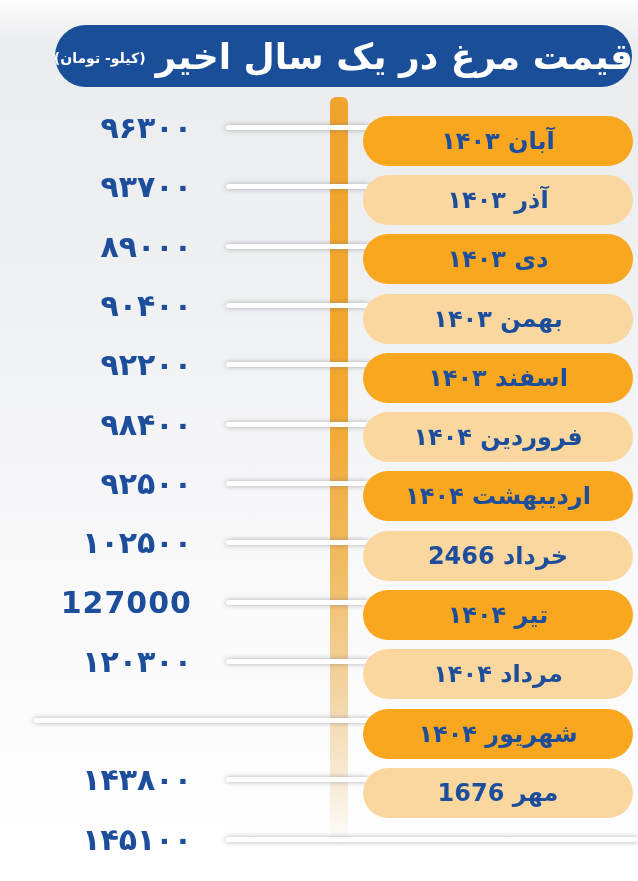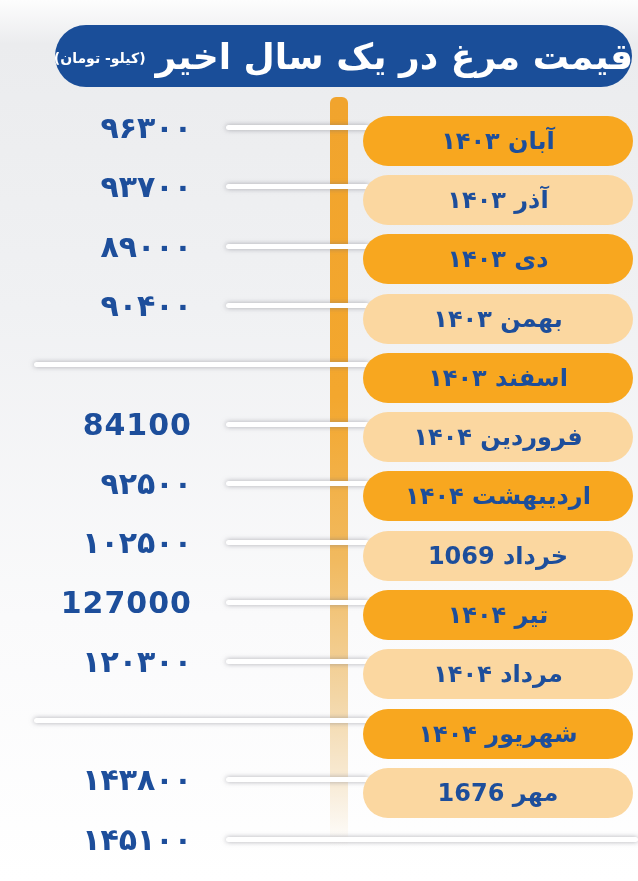--- a/index.html
+++ b/index.html
@@ -117,47 +117,48 @@
 
     <div class="row">
       <div class="price">۹۰۴۰۰</div>
       <div class="connector"></div>
       <div class="pill">
           <span>بهمن ۱۴۰۳</span>
         </div>
     </div>
 
     <div class="row">
+      <div class="price">۹۲۲۰۰</div>
       <div class="connector"></div>
       <div class="pill">
           <span>اسفند ۱۴۰۳</span>
         </div>
     </div>
 
     <div class="row">
-      <div class="price">84100</div>
+      <div class="price">۹۸۴۰۰</div>
       <div class="connector"></div>
       <div class="pill">
           <span>فروردین ۱۴۰۴</span>
         </div>
     </div>
 
     <div class="row">
       <div class="price">۹۲۵۰۰</div>
       <div class="connector"></div>
       <div class="pill">
           <span>اردیبهشت ۱۴۰۴</span>
         </div>
     </div>
 
     <div class="row">
       <div class="price">۱۰۲۵۰۰</div>
       <div class="connector"></div>
       <div class="pill">
-          <span>خرداد 1069</span>
+          <span>خرداد 2466</span>
         </div>
     </div>
 
     <div class="row">
       <div class="price">127000</div>
       <div class="connector"></div>
       <div class="pill">
           <span>تیر ۱۴۰۴</span>
         </div>
     </div>

